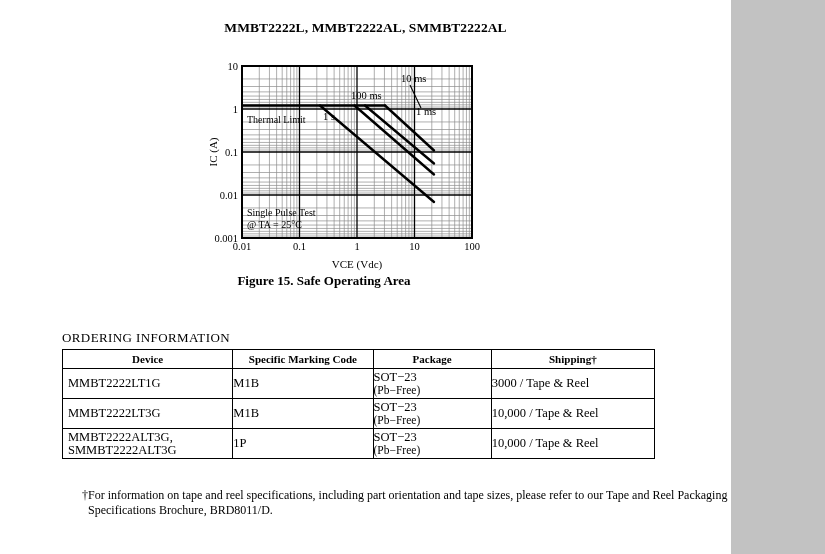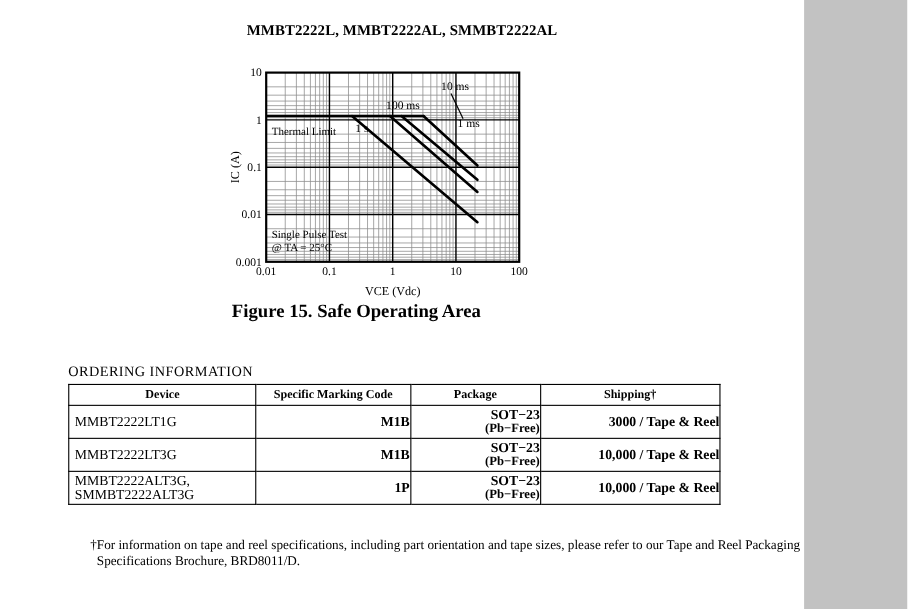--- a/index.html
+++ b/index.html
@@ -58,21 +58,21 @@
   }
   #chart-svg { display: block; }
 
   #figure-caption {
     position: absolute;
     left: 0;
     top: 218px;
     width: 648px;
     text-align: center;
     font-weight: bold;
-    font-size: 17px;
+    font-size: 13px;
   }
 
   
   #ordering-heading {
     position: absolute;
     left: 62px;
     top: 330px;
     font-weight: normal;
     font-size: 13px;
     letter-spacing: 0.4px;
@@ -108,23 +108,22 @@
   .col-shipping { width: 163px; }
 
   .cell-device {
     text-align: left;
     padding-left: 5px !important;
     line-height: 1.02;
     font-size: 12.5px;
   }
   .cell-device .line2 { display: block; }
   .cell-center {
-    text-align: right;
+    text-align: left;
     font-size: 12.5px;
-    font-weight: bold;
   }
   .pkg-main { display: block; line-height: 1.05; }
   .pkg-sub  { display: block; line-height: 1.05; font-size: 11.5px; }
 
   
   #footnote {
     position: absolute;
     left: 62px;
     top: 488px;
     width: 752px;

